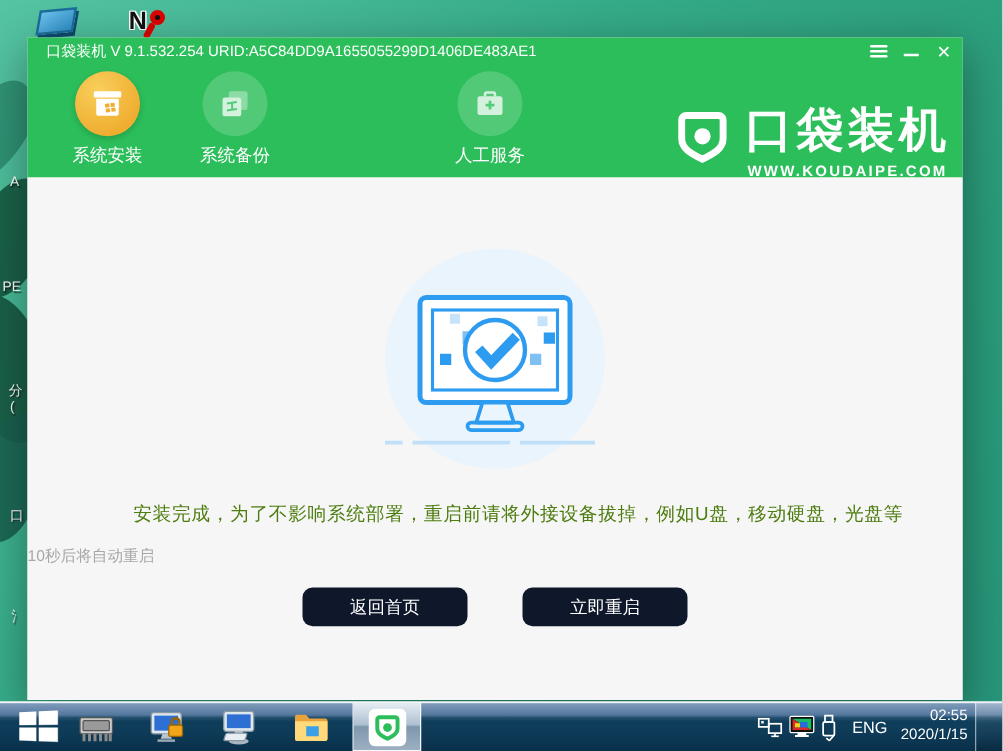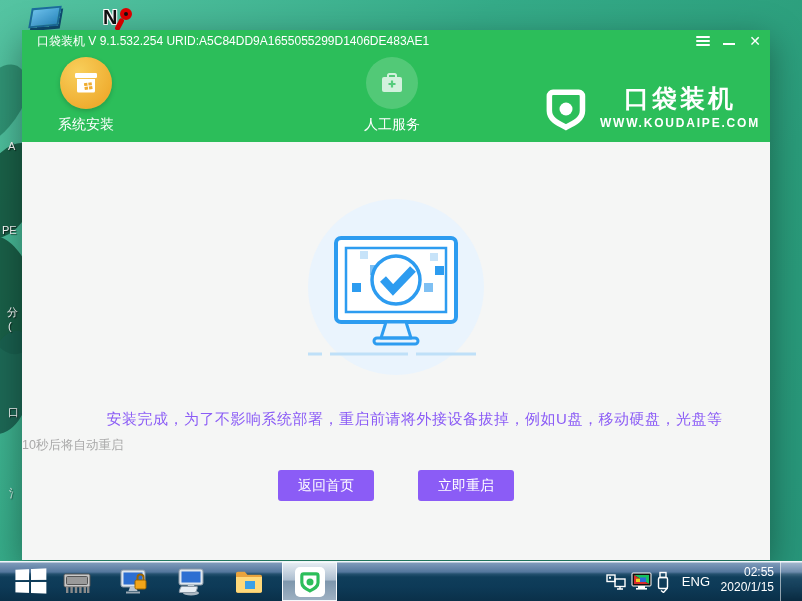--- a/index.html
+++ b/index.html
@@ -41,32 +41,32 @@
   .nav-item { position:absolute; top:5px; width:80px; text-align:center; cursor:pointer; }
   .nav-circle { width:52px; height:52px; border-radius:50%; margin:0 auto;
     background:rgba(255,255,255,.18); display:flex; align-items:center; justify-content:center; }
   .nav-item.active .nav-circle { background:radial-gradient(circle at 35% 28%,#f8cf5b,#efac2f 75%); box-shadow:0 2px 5px rgba(0,0,0,.18); }
   .nav-label { margin-top:7px; color:#fff; font-size:14px; }
   .nav-item:not(.active) svg { opacity:.75; }
   .nav1{left:24px;} .nav2{left:126px;} .nav3{left:228px;} .nav4{left:330px;} .nav5{left:432px;}
 
   .logo { position:absolute; right:10px; top:33px; display:flex; align-items:flex-start; }
   .logo-text { margin-left:10px; text-align:center; }
-  .logo-name { color:#fff; font-size:25px; font-weight:bold; letter-spacing:3px; line-height:1.1; white-space:nowrap; }
+  .logo-name { color:#fff; font-size:38px; font-weight:bold; letter-spacing:3px; line-height:1.1; white-space:nowrap; }
   .logo-url { color:#fff; font-size:12px; font-weight:bold; letter-spacing:1.8px; margin-top:3px; }
 
   .content { position:absolute; left:0; top:112px; width:100%; height:418px; background:#f5f6f5; }
   .illus-circle { position:absolute; left:286px; top:57px; width:176px; height:176px; border-radius:50%; background:#eaf4fd; }
   .illus-svg { position:absolute; left:286px; top:57px; }
 
-  .msg-main { position:absolute; left:0; top:268px; width:100%; text-align:center;
-    color:#8b5cf6; font-size:15px; letter-spacing:.5px;padding-left:37px; }
+  .msg-main { position:absolute; left:0; top:260px; width:100%; text-align:center;
+    color:#4d7c0f; font-size:15px; letter-spacing:.5px;padding-left:37px; }
   .msg-sub { position:absolute; left:0; top:295px; width:100%; color:#a8a8a8; font-size:12.5px; }
   .btn-row { position:absolute; left:0; top:328px; width:100%; display:flex; justify-content:center; gap:44px; }
-  .green-btn { width:96px; height:31px; background:#8b5cf6; border:none; border-radius:3px;
+  .green-btn { width:132px; height:31px; background:#0f172a; border:none; border-radius:8px;
     color:#fff; font-size:14px; cursor:pointer; display:flex; align-items:center; justify-content:center;
     font-family:inherit; }
 
   
   .taskbar { position:absolute; left:0; top:561px; width:802px; height:40px;
     background:linear-gradient(180deg,#f2f6fa 0,#f2f6fa 1px,#7e9aba 2px,#54779d 11px,#24516f 13px,#0f3e5b 16px,#0d3a57 65%,#0a3049 100%); }
   .start-flag { position:absolute; left:14px; top:8px; width:34px; height:26px;
     display:grid; grid-template-columns:15px 15px; grid-template-rows:11px 11px; gap:2px;
     transform:perspective(70px) rotateY(-14deg); cursor:pointer; }
   .start-flag i { background:#fff; }
@@ -139,20 +139,30 @@
                 <rect x="12" y="14" width="3.4" height="3" transform="rotate(-8 13 15)"></rect>
                 <rect x="16.4" y="13.4" width="3.4" height="3" transform="rotate(-8 18 15)"></rect>
                 <rect x="12.6" y="17.8" width="3.4" height="3" transform="rotate(-8 14 19)"></rect>
                 <rect x="17" y="17.2" width="3.4" height="3" transform="rotate(-8 18.5 18.5)"></rect>
               </g>
           </svg>
         </div>
         <div class="nav-label">系统安装</div>
       </div>
 
+      <div class="nav-item nav2">
+        <div class="nav-circle">
+          <svg width="26" height="26" viewBox="0 0 26 26" fill="none" stroke="#fff" stroke-width="2">
+            <rect x="8" y="3" width="15" height="15" rx="2" fill="rgba(255,255,255,.45)" stroke="none"></rect>
+            <rect x="3" y="8" width="15" height="15" rx="2" fill="#fff" stroke="none"></rect>
+            <path d="M6.5 12.8l8-1.2M6.5 18.4l8-1.2M10.7 11.6v6.6" stroke="#57cd7e" stroke-width="1.6"></path>
+          </svg>
+        </div>
+        <div class="nav-label">系统备份</div>
+      </div>
 
 
       <div class="nav-item nav4">
         <div class="nav-circle">
           <svg width="26" height="26" viewBox="0 0 26 26">
             <path d="M9 7V5.5A1.5 1.5 0 0 1 10.5 4h5A1.5 1.5 0 0 1 17 5.5V7" stroke="#fff" stroke-width="2" fill="none"></path>
             <rect x="3" y="7" width="20" height="15" rx="2" fill="#fff"></rect>
             <path d="M13 10.5v7M9.5 14h7" stroke="#57cd7e" stroke-width="2.2"></path>
           </svg>
         </div>

